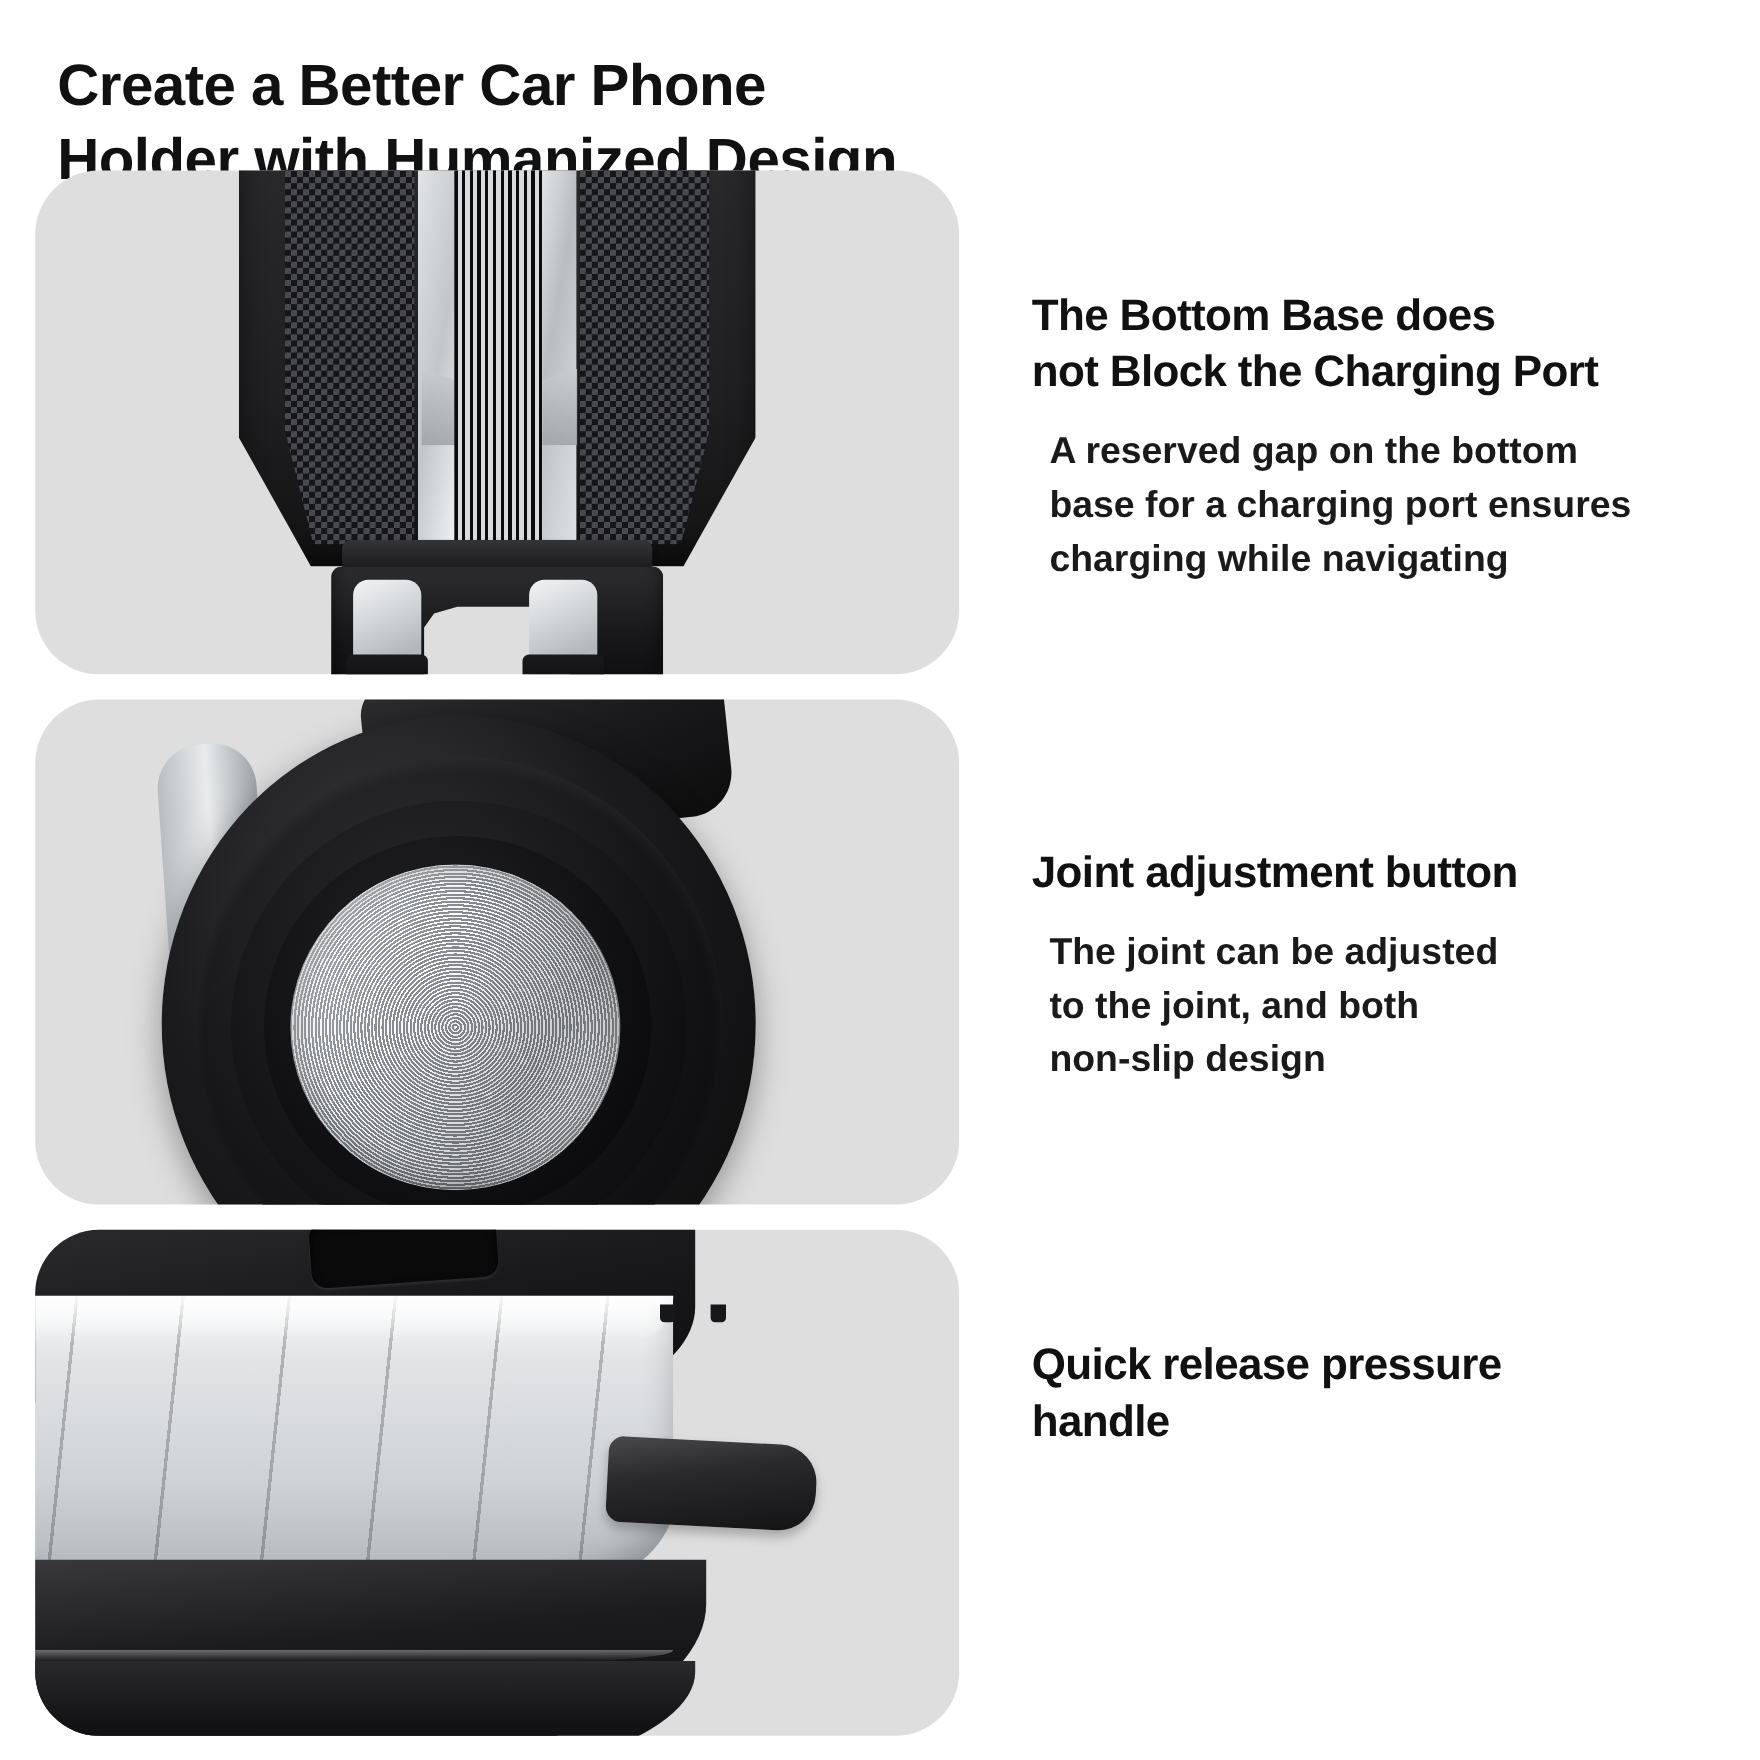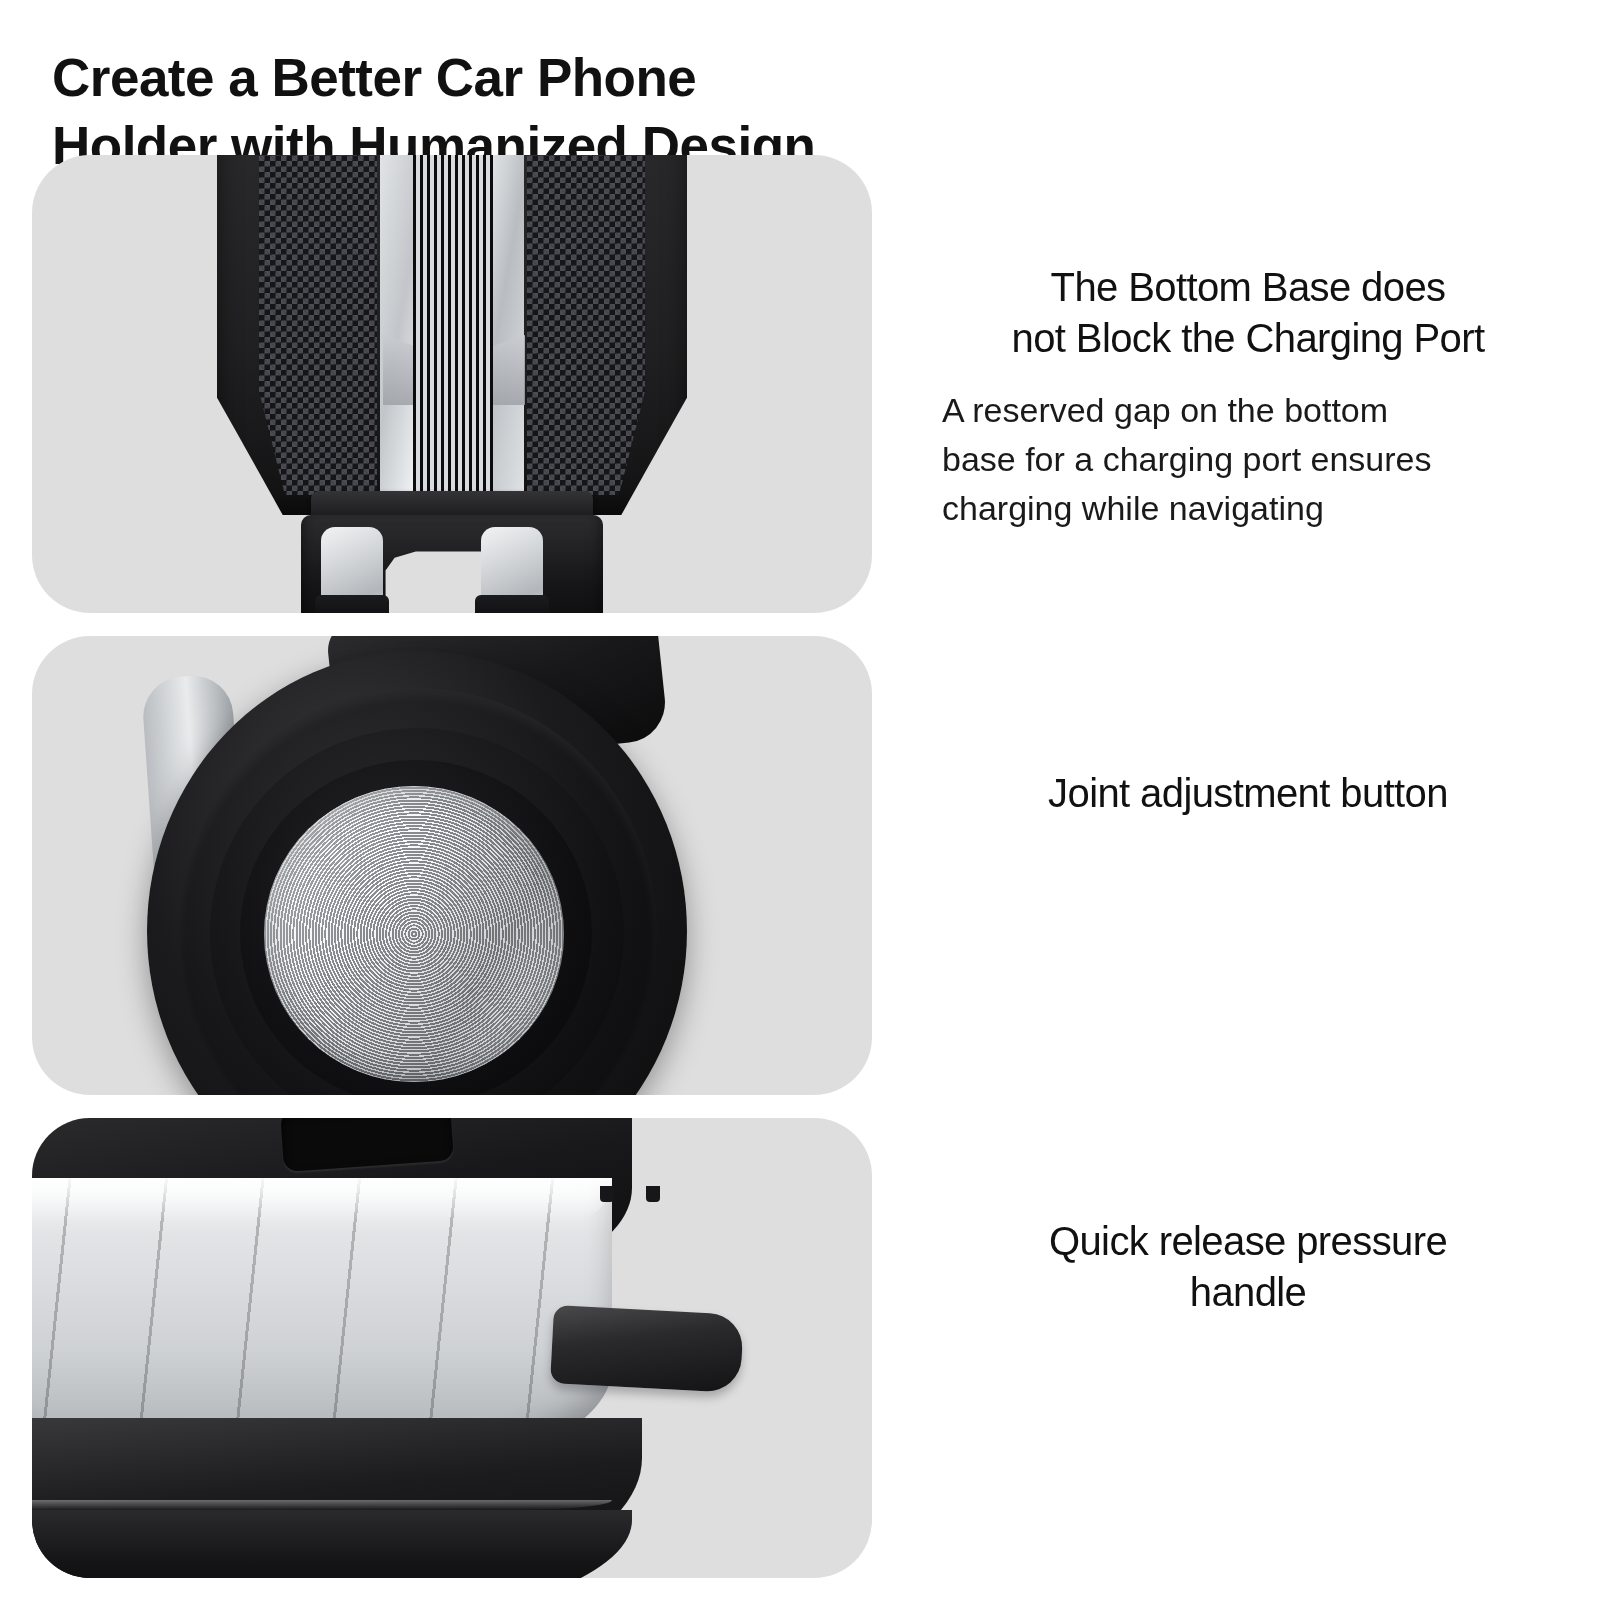--- a/index.html
+++ b/index.html
@@ -309,34 +309,33 @@
     position: absolute;
     left: 938px;
     width: 620px;
   }
   .feature-1 { top: 262px; }
   .feature-2 { top: 768px; }
   .feature-3 { top: 1216px; }
 
   .feature-heading {
     font-size: 40px;
-    font-weight: 400;
+    font-weight: 700;
     line-height: 1.28;
     letter-spacing: -0.6px;
     color: #111111;
     margin: 0 0 22px 0;
     white-space: pre-line;
-    text-align: center;
   }
   .feature-body {
     font-size: 34px;
-    font-weight: 400;
+    font-weight: 700;
     line-height: 1.44;
     color: #1a1a1a;
-    margin: 4px;
+    margin: 16px;
     white-space: pre-line;
   }
   .feature-2 .feature-heading { }
   .feature-3 .feature-heading { margin-bottom: 44px; }
 </style>
 </head>
 <body>
 
 <h1 class="page-title">Create a Better Car Phone
 Holder with Humanized Design</h1>
@@ -397,18 +396,21 @@
 <div class="feature feature-1">
   <h2 class="feature-heading">The Bottom Base does
 not Block the Charging Port</h2>
   <p class="feature-body">A reserved gap on the bottom
 base for a charging port ensures
 charging while navigating</p>
 </div>
 
 <div class="feature feature-2">
   <h2 class="feature-heading">Joint adjustment button</h2>
+  <p class="feature-body">The joint can be adjusted
+to the joint, and both
+non-slip design</p>
 </div>
 
 <div class="feature feature-3">
   <h2 class="feature-heading">Quick release pressure
 handle</h2>
 </div>
 
 </body></html>

